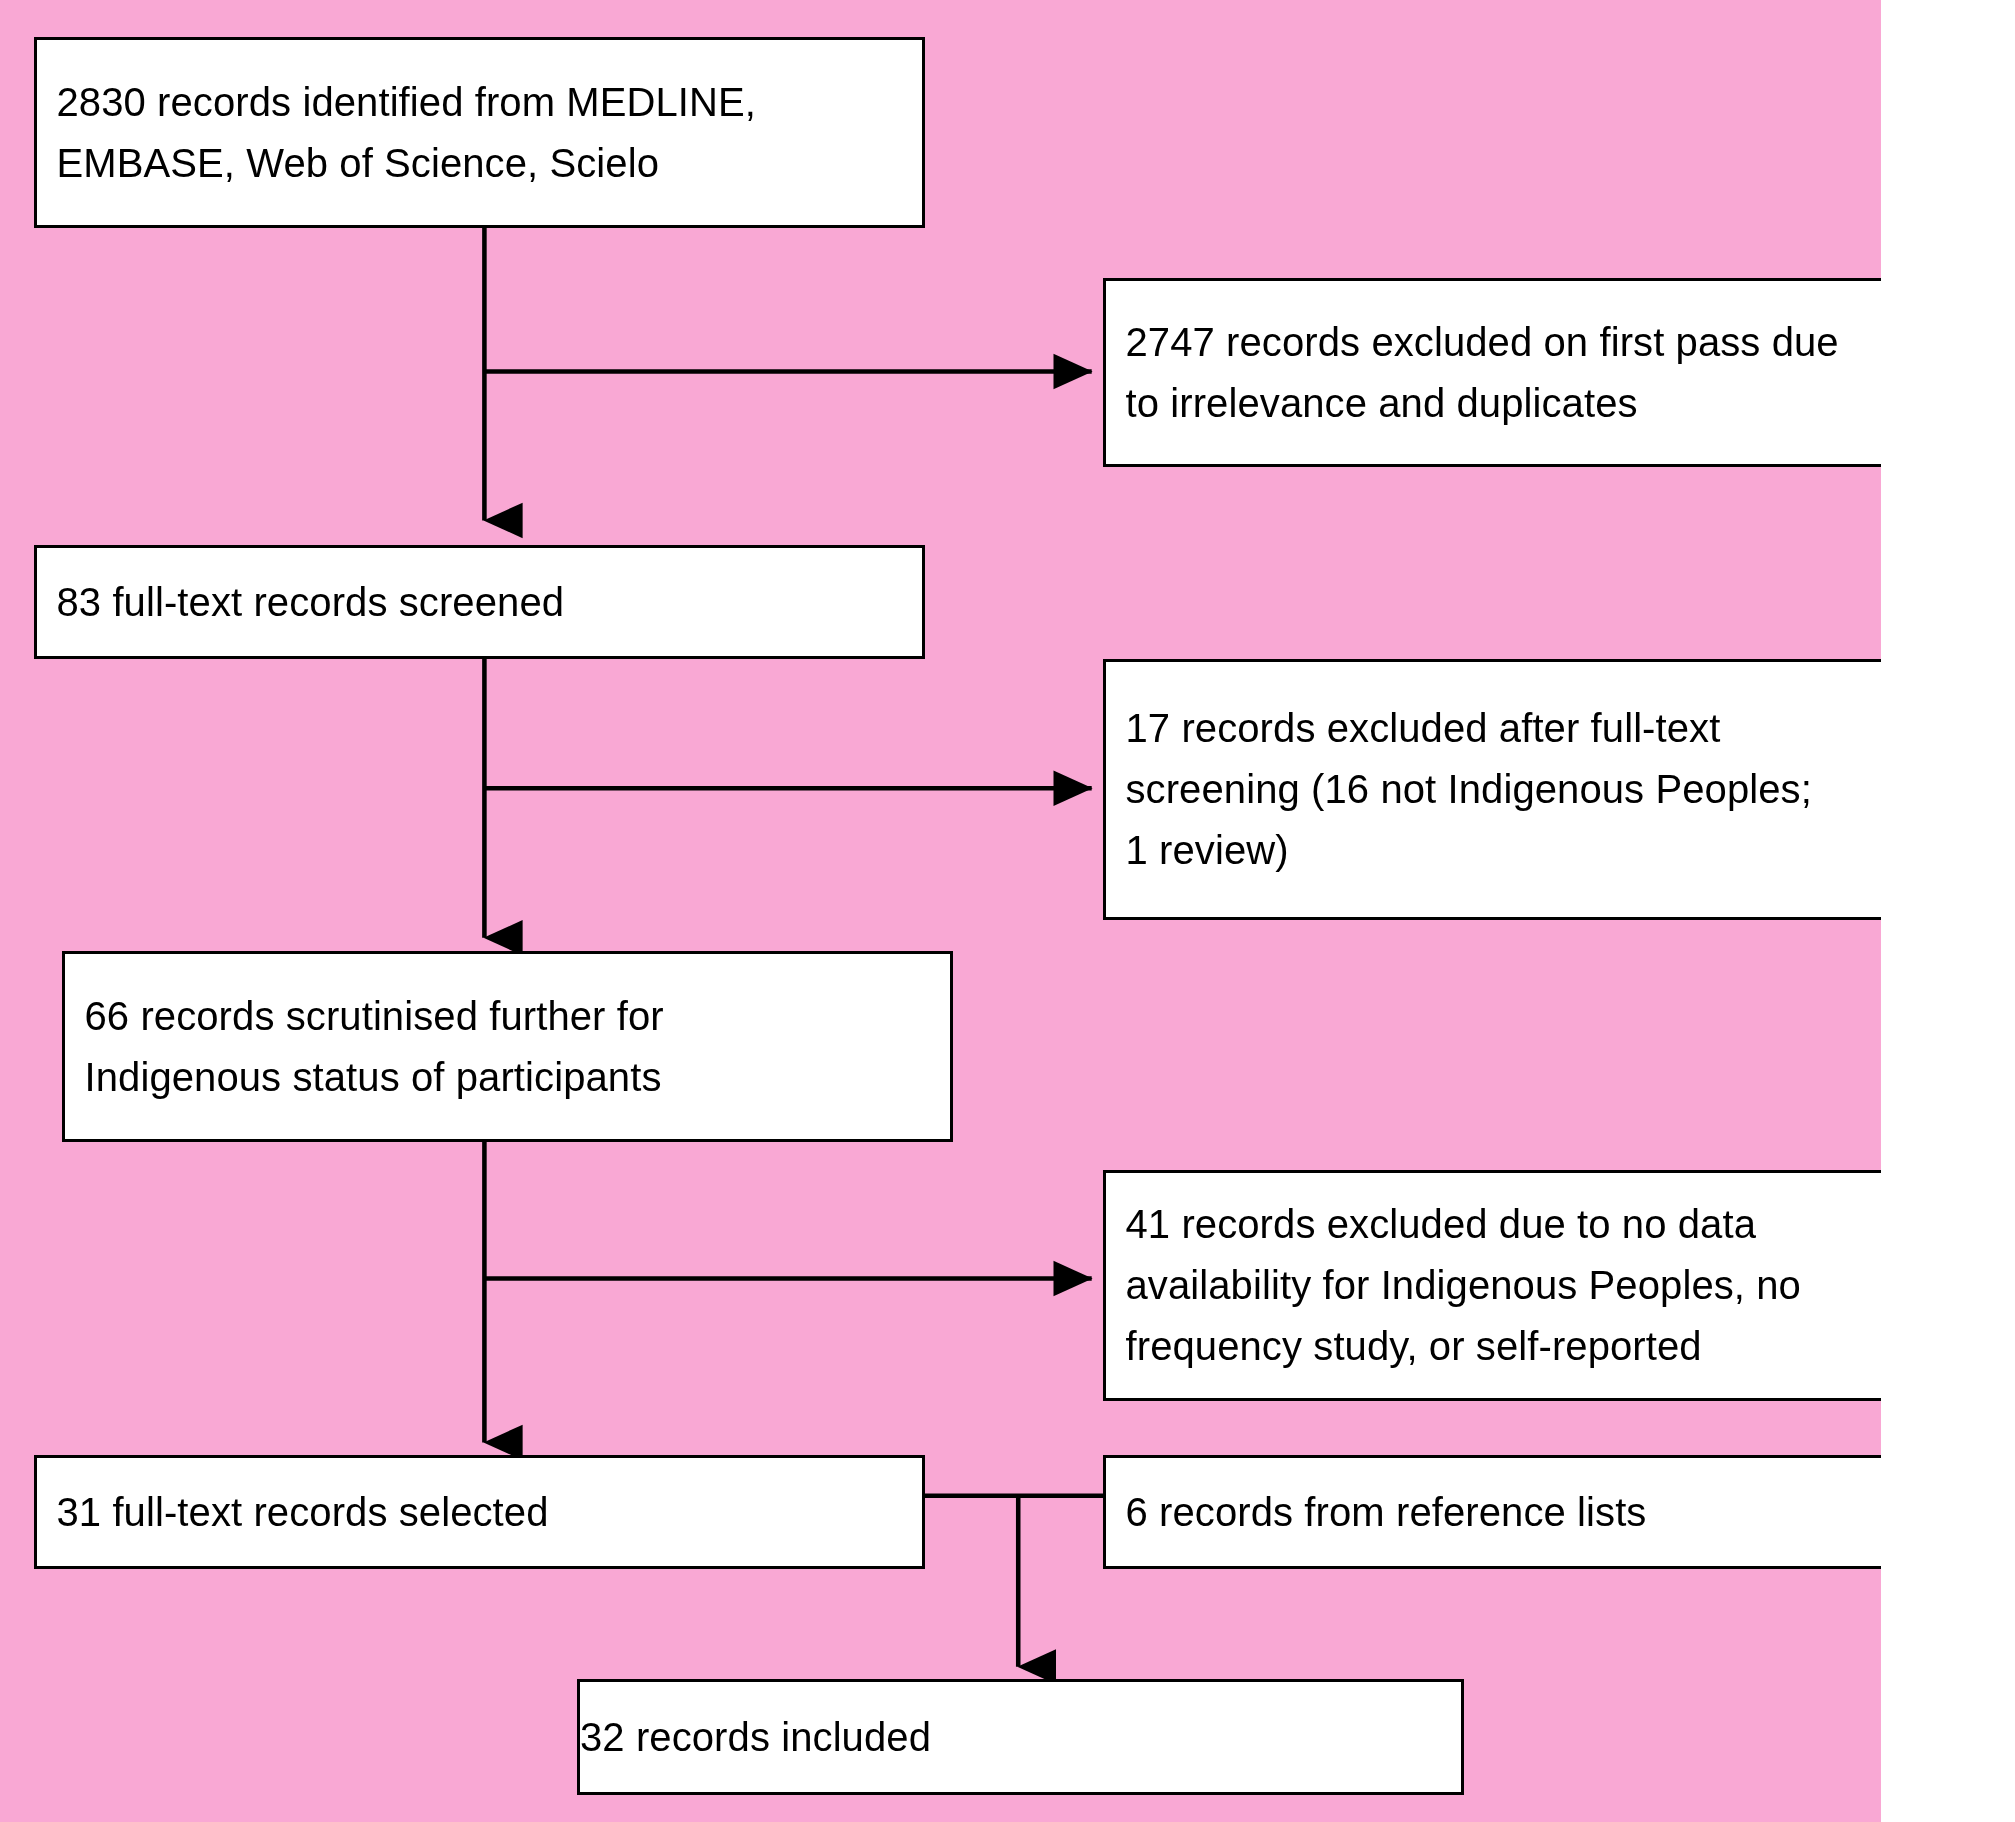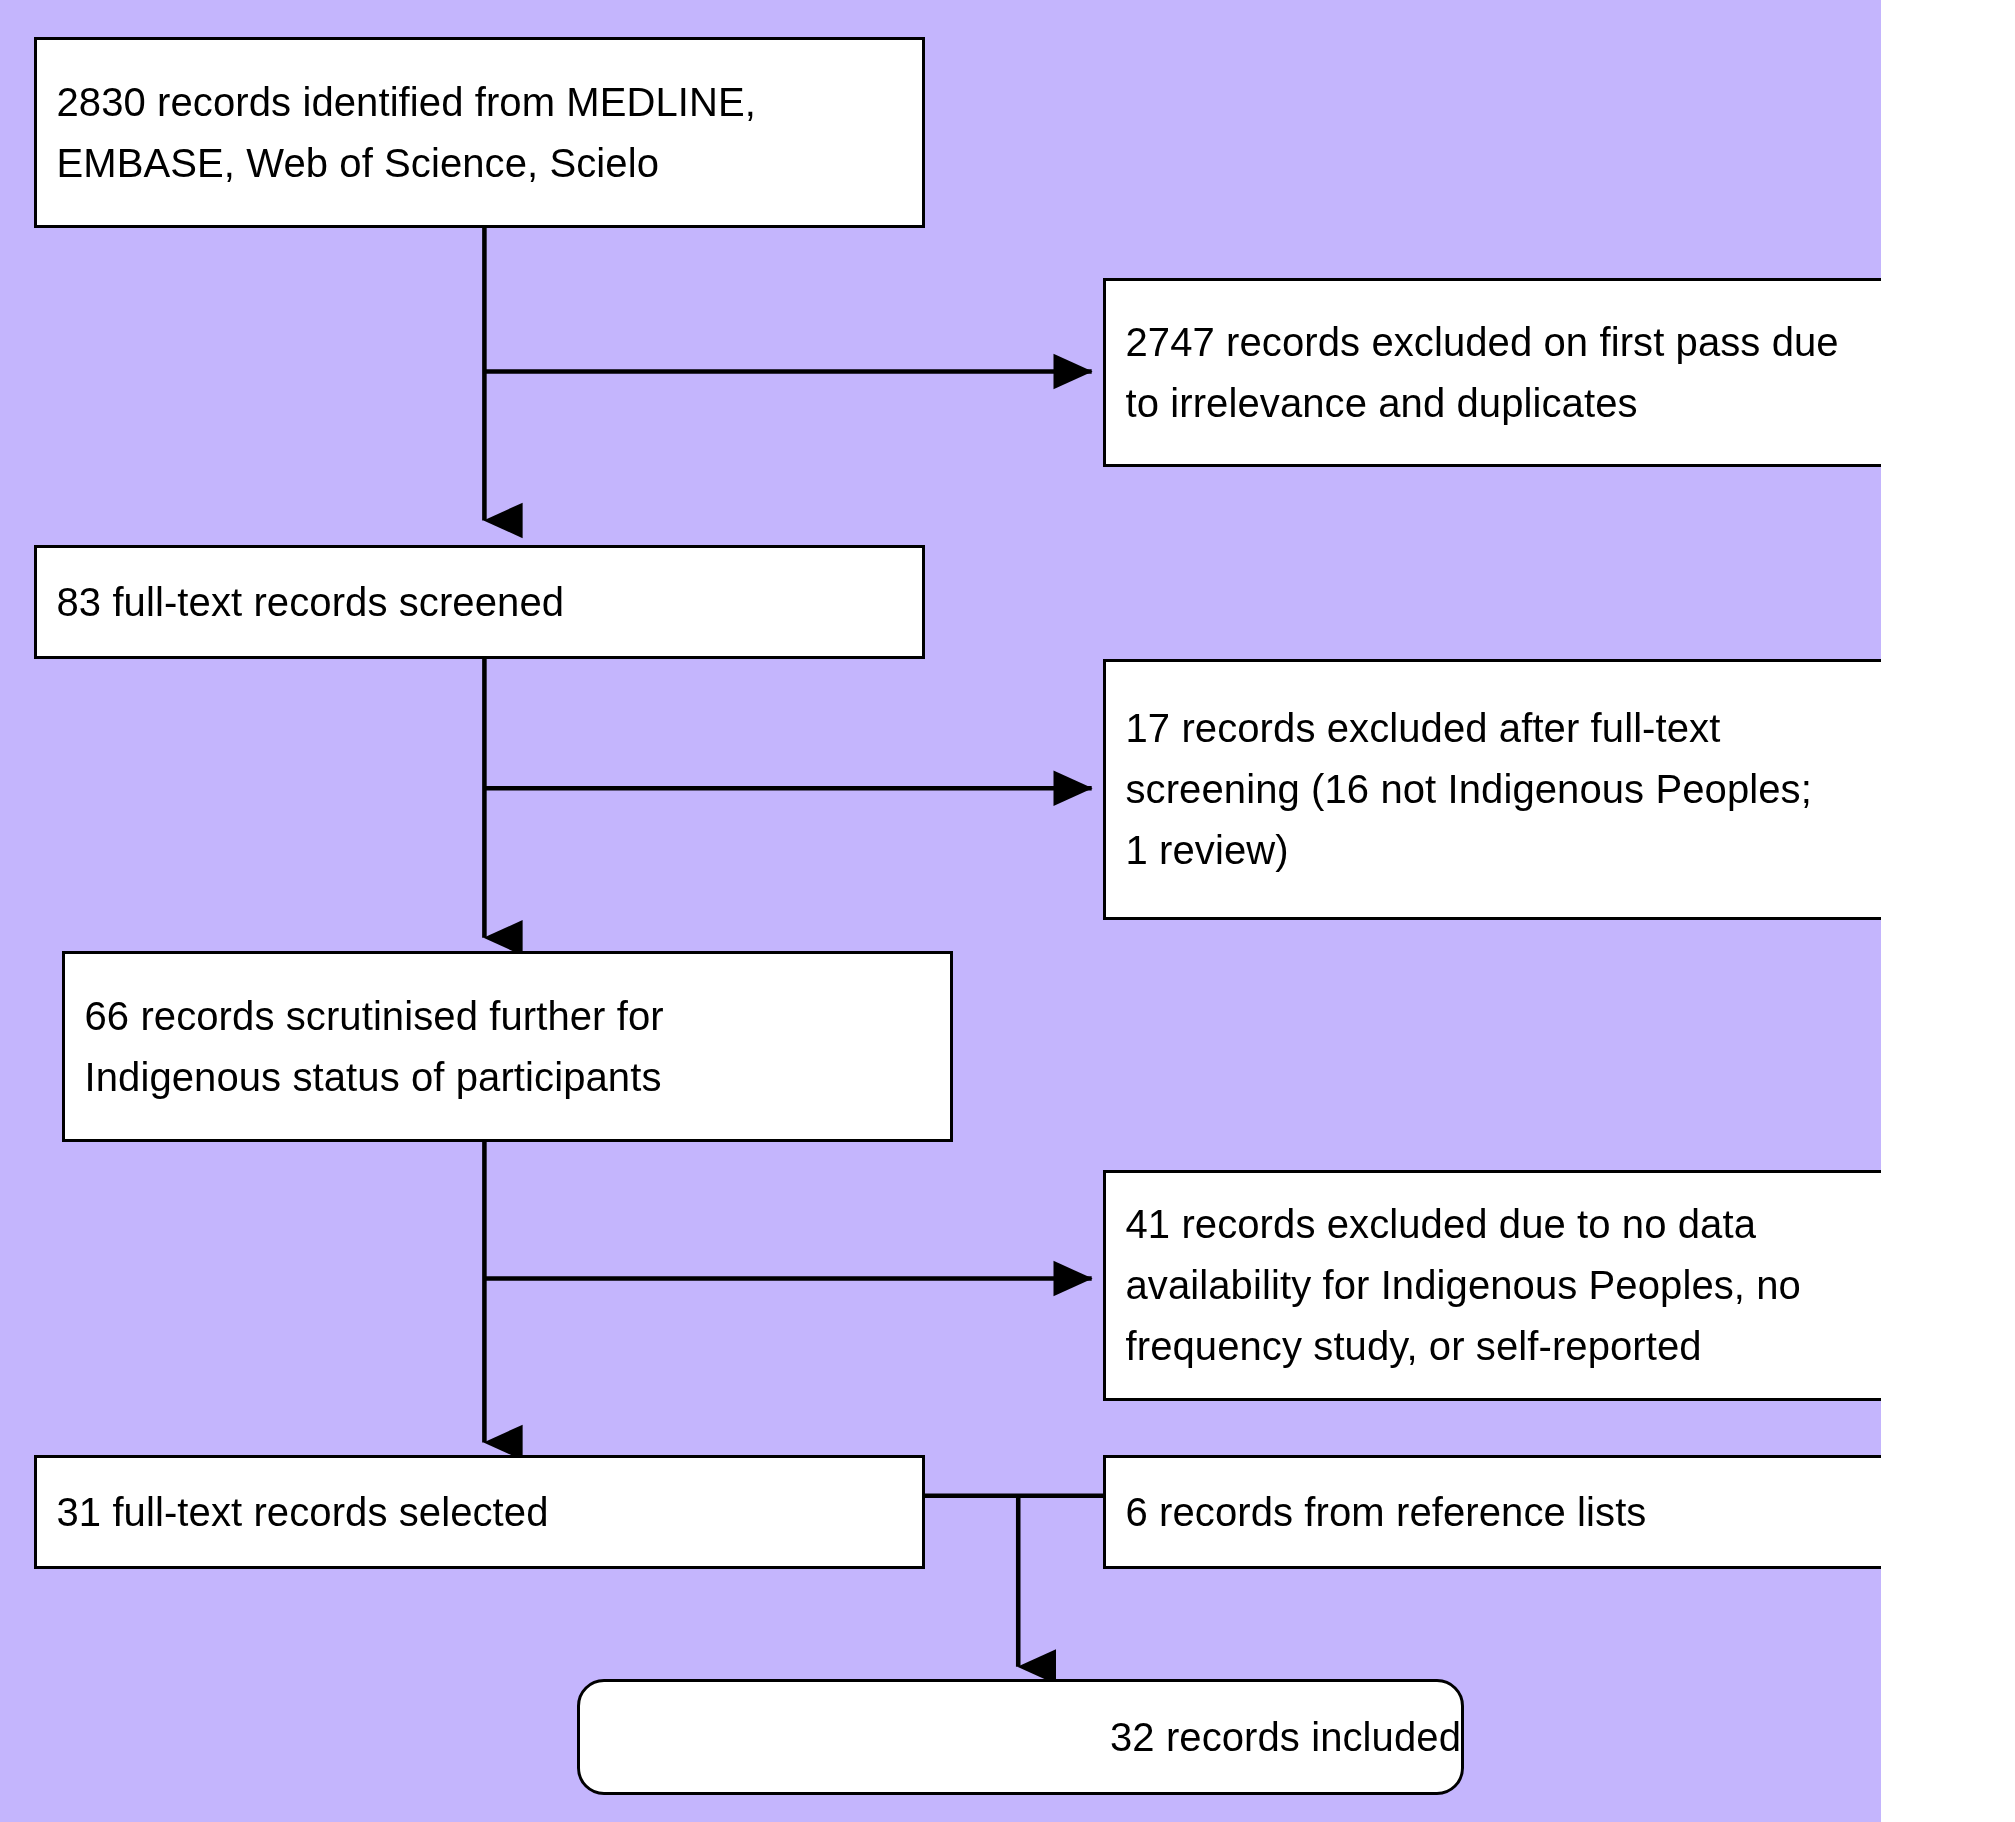--- a/index.html
+++ b/index.html
@@ -8,43 +8,42 @@
     background: #ffffff;
   }
   body {
     font-family: "Liberation Sans", sans-serif;
     color: #000000;
   }
   #diagram-root {
     position: relative;
     width: 1881px;
     height: 1823px;
-    background: #c4b5fd;
+    background: #f9a8d4;
     overflow: hidden;
   }
   #connectors {
     position: absolute;
     left: 0;
     top: 0;
     width: 2015px;
     height: 1823px;
     pointer-events: none;
   }
   .node-box {
     position: absolute;
     box-sizing: border-box;
     border: 3.3px solid #000000;
     background: #ffffff;
     display: flex;
     flex-direction: column;
     justify-content: center;
   }
   .node-box.center-text {
-    align-items: flex-end;
-    border-radius: 27px;
+    align-items: flex-start;
   }
   .node-text {
     font-size: 40px;
     line-height: 1.52;
     letter-spacing: 0.1px;
     white-space: pre-line;
     color: #000000;
     padding-left: 19.5px;
     padding-right: 11.7px;
   }

